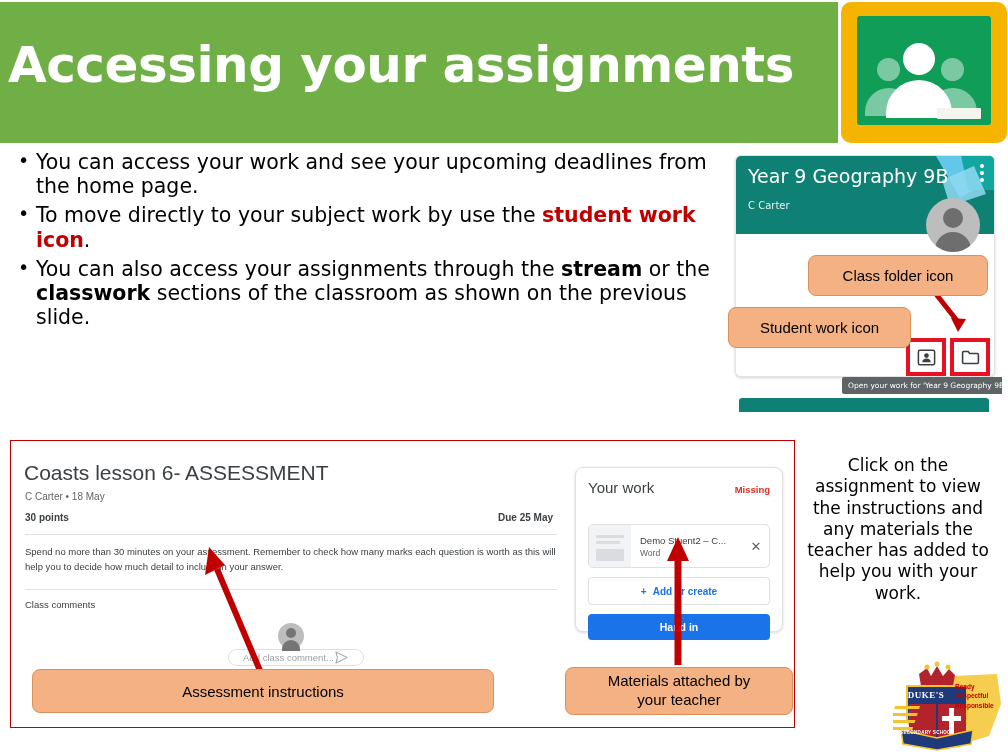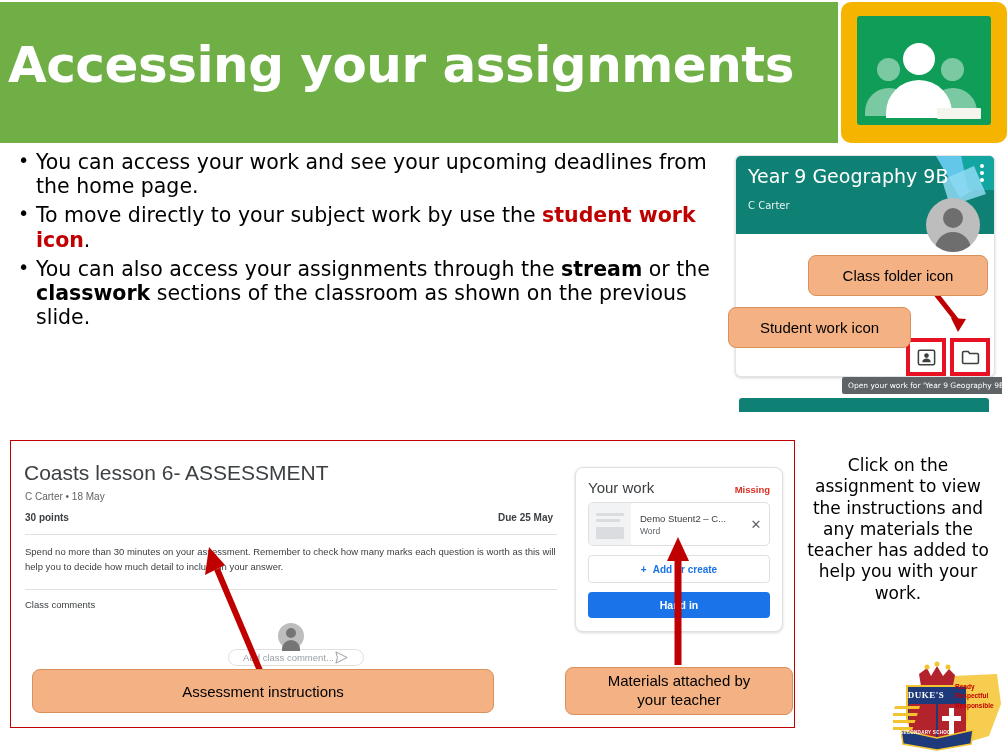--- a/index.html
+++ b/index.html
@@ -148,21 +148,21 @@
   
   #yourwork{
     position:absolute;left:575px;top:467px;width:208px;height:165px;
     background:#ffffff;border:1px solid #e0e0e0;border-radius:8px;
     box-shadow:0 1px 3px rgba(0,0,0,.15);box-sizing:border-box;padding:11px 12px;
   }
   #yw-head{display:flex;align-items:baseline;justify-content:space-between;}
   #yw-title{font-size:15px;color:#3c4043;}
   #yw-status{font-size:9.5px;color:#D93025;font-weight:700;}
   #yw-file{
-    margin-top:6px;height:42px;border:1px solid #e0e0e0;border-radius:5px;
+    margin-top:28px;height:42px;border:1px solid #e0e0e0;border-radius:5px;
     display:flex;align-items:center;overflow:hidden;
   }
   #yw-thumb{width:42px;height:100%;background:#f1f3f4;flex:none;position:relative;}
   #yw-thumb i{position:absolute;left:7px;background:#dadce0;height:3px;border-radius:1px;display:block;}
   #yw-fmeta{flex:1;padding-left:9px;overflow:hidden;}
   #yw-fname{font-size:9.5px;color:#3c4043;white-space:nowrap;}
   #yw-ftype{font-size:8.5px;color:#5f6368;margin-top:2px;}
   #yw-remove{width:26px;text-align:center;color:#5f6368;font-size:13px;flex:none;}
   #yw-add{
     margin-top:9px;height:26px;border:1px solid #e0e0e0;border-radius:4px;

